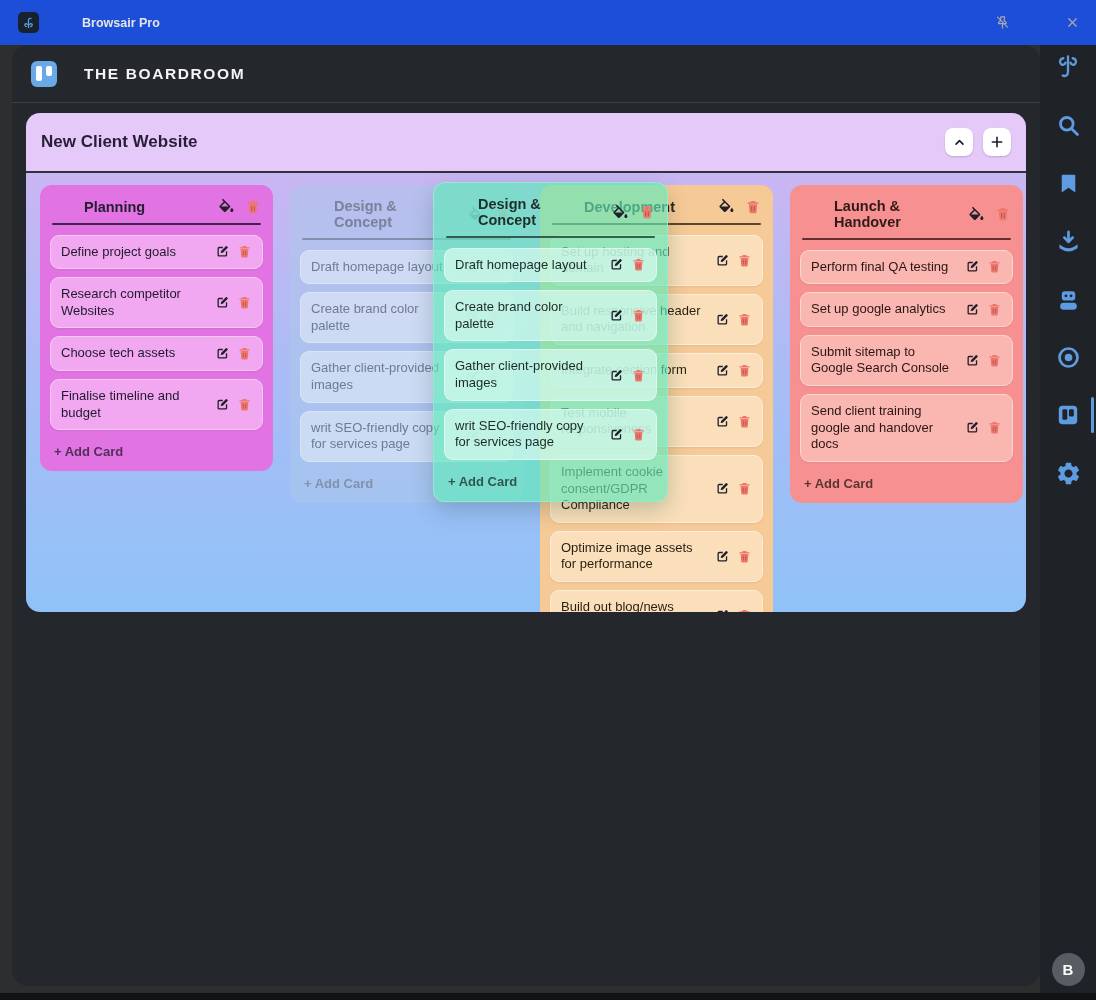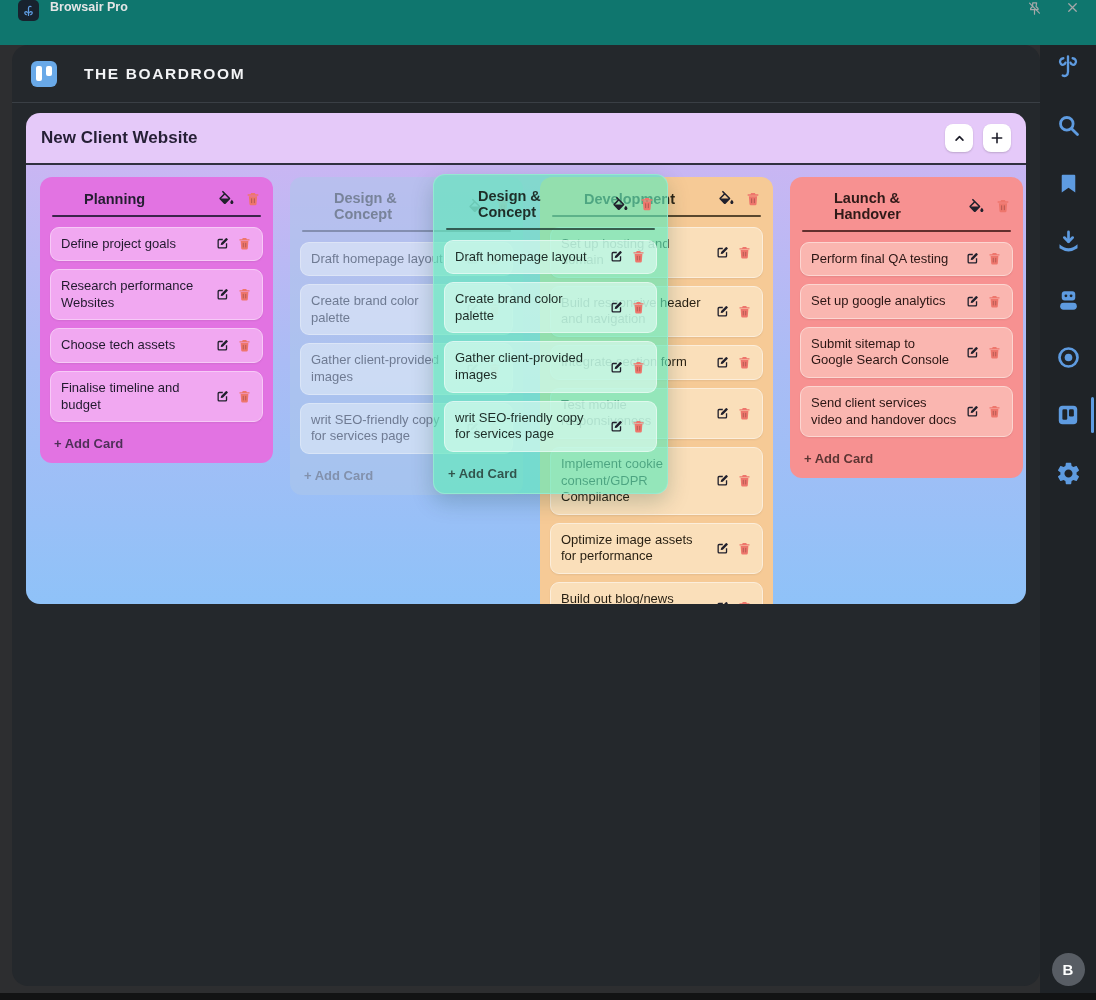--- a/index.html
+++ b/index.html
@@ -8,21 +8,21 @@
     position:relative;
     background:#2d2e30;
     font-family:"Liberation Sans", sans-serif;
     -webkit-font-smoothing:antialiased;
   }
   svg { display:block; }
 
   
   .titlebar{
     position:absolute; left:0; top:0; width:1096px; height:45px;
-    background:#0f766e; display:flex; padding:0 16px;
+    background:#1d4ed8; display:flex; align-items:center; padding:0 16px;gap:32px;
   }
   .app-badge{
     width:21px; height:21px; border-radius:5px; background:#18222e;
     display:flex; align-items:center; justify-content:center; margin-left:2px;
   }
   .window-title{ margin-left:11px; font-size:12.5px; font-weight:bold; color:#e4e5e6; }
   .titlebar .spacer{ flex:1; }
   .tb-icon{ color:#a6a8aa; margin-left:22px; cursor:default; }
 
   
@@ -47,21 +47,21 @@
   .toolbar-row{ display:flex; justify-content:flex-end; padding:15px 15px 0; }
   .add-board-btn{
     background:#31373e; color:#5e9be0; border:none; cursor:pointer;
     font-family:inherit; font-size:13.5px; font-weight:bold;
     padding:7px 13px; border-radius:8px;
   }
 
   
   .board{ margin:10px 14px 0; border-radius:14px; overflow:hidden; }
   .board-header{
-    height:52px; background:#e5c9f9; display:flex; align-items:center;
+    height:60px; background:#e5c9f9; display:flex; align-items:center;
     padding:0 15px; border-bottom:2px solid #303040;
   }
   .board-title{ font-size:17px; font-weight:800; color:#261f36; }
   .board-header .spacer{ flex:1; }
   .hdr-btn{
     width:28px; height:28px; border:none; border-radius:8px; background:#ffffff;
     display:flex; align-items:center; justify-content:center; cursor:pointer;
     color:#1c1c28; box-shadow:0 1px 2px rgba(0,0,0,.18); margin-left:10px;
   }
   .board-body{
@@ -204,21 +204,21 @@
     </span>
     <span class="card-icon icon-trash">
       <svg width="15" height="15" viewBox="0 0 24 24" fill="currentColor">
         <path d="M9.2 3h5.6l1 2H20v2H4V5h4.2z"></path>
         <path d="M5.8 8h12.4l-.9 11.6a2.1 2.1 0 0 1-2.1 1.9H8.8a2.1 2.1 0 0 1-2.1-1.9z"></path>
         <path d="M10 11v7.2M14 11v7.2" stroke="rgba(0,0,0,0.28)" stroke-width="1.4" fill="none"></path>
       </svg>
     </span>
   </div>
             <div class="card">
-    <span class="card-text">Research performance Websites</span>
+    <span class="card-text">Research competitor Websites</span>
     <span class="card-icon icon-edit">
       <svg width="15" height="15" viewBox="0 0 24 24" fill="currentColor">
         <path d="M12.5 4.5H6.5A2.5 2.5 0 0 0 4 7v10.5A2.5 2.5 0 0 0 6.5 20H17a2.5 2.5 0 0 0 2.5-2.5v-6h-2.1v5.8a.7.7 0 0 1-.7.7H6.8a.7.7 0 0 1-.7-.7V7.3a.7.7 0 0 1 .7-.7h5.7z"></path>
         <path d="M20.5 5.1 19 3.6a1.2 1.2 0 0 0-1.7 0l-7.5 7.5-.7 3.4 3.4-.7 7.5-7.5a1.2 1.2 0 0 0 .5-1.2z"></path>
       </svg>
     </span>
     <span class="card-icon icon-trash">
       <svg width="15" height="15" viewBox="0 0 24 24" fill="currentColor">
         <path d="M9.2 3h5.6l1 2H20v2H4V5h4.2z"></path>
         <path d="M5.8 8h12.4l-.9 11.6a2.1 2.1 0 0 1-2.1 1.9H8.8a2.1 2.1 0 0 1-2.1-1.9z"></path>
@@ -539,21 +539,21 @@
     </span>
     <span class="card-icon icon-trash">
       <svg width="15" height="15" viewBox="0 0 24 24" fill="currentColor">
         <path d="M9.2 3h5.6l1 2H20v2H4V5h4.2z"></path>
         <path d="M5.8 8h12.4l-.9 11.6a2.1 2.1 0 0 1-2.1 1.9H8.8a2.1 2.1 0 0 1-2.1-1.9z"></path>
         <path d="M10 11v7.2M14 11v7.2" stroke="rgba(0,0,0,0.28)" stroke-width="1.4" fill="none"></path>
       </svg>
     </span>
   </div>
             <div class="card">
-    <span class="card-text">Send client services video and handover docs</span>
+    <span class="card-text">Send client training google and handover docs</span>
     <span class="card-icon icon-edit">
       <svg width="15" height="15" viewBox="0 0 24 24" fill="currentColor">
         <path d="M12.5 4.5H6.5A2.5 2.5 0 0 0 4 7v10.5A2.5 2.5 0 0 0 6.5 20H17a2.5 2.5 0 0 0 2.5-2.5v-6h-2.1v5.8a.7.7 0 0 1-.7.7H6.8a.7.7 0 0 1-.7-.7V7.3a.7.7 0 0 1 .7-.7h5.7z"></path>
         <path d="M20.5 5.1 19 3.6a1.2 1.2 0 0 0-1.7 0l-7.5 7.5-.7 3.4 3.4-.7 7.5-7.5a1.2 1.2 0 0 0 .5-1.2z"></path>
       </svg>
     </span>
     <span class="card-icon icon-trash">
       <svg width="15" height="15" viewBox="0 0 24 24" fill="currentColor">
         <path d="M9.2 3h5.6l1 2H20v2H4V5h4.2z"></path>
         <path d="M5.8 8h12.4l-.9 11.6a2.1 2.1 0 0 1-2.1 1.9H8.8a2.1 2.1 0 0 1-2.1-1.9z"></path>

